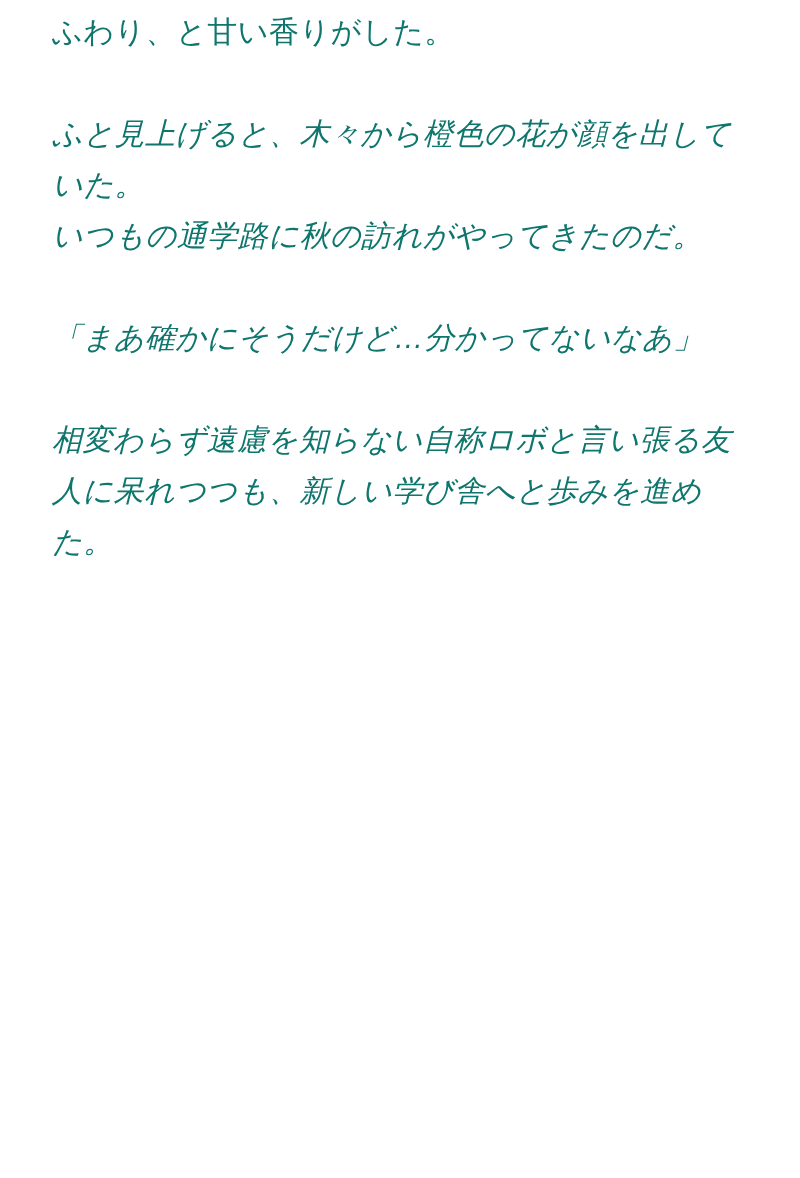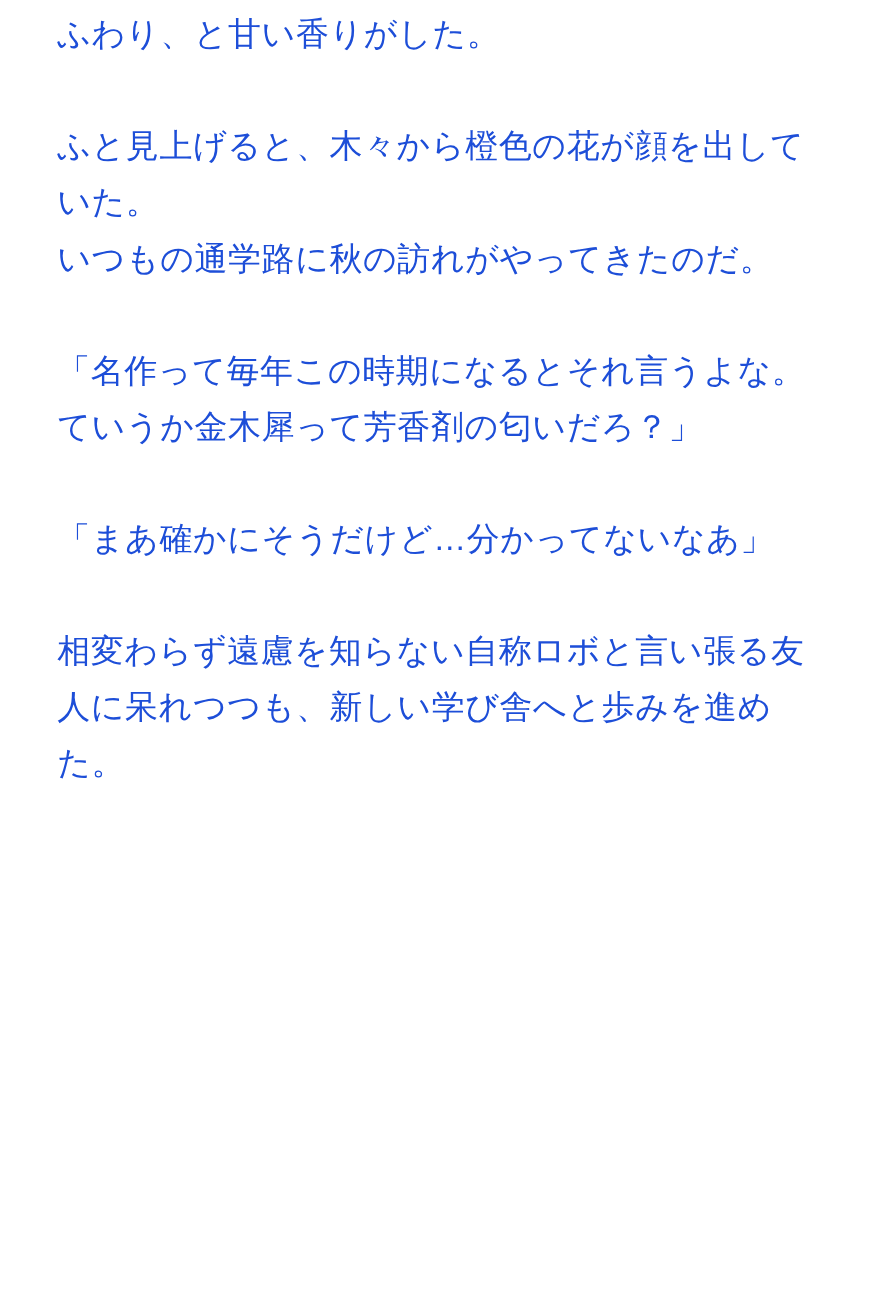--- a/index.html
+++ b/index.html
@@ -17,40 +17,40 @@
     min-height: 1178px;
     box-sizing: border-box;
     background: #ffffff;
     padding: 0 52px 0 52px;
     position: relative;
   }
   .story-body {
     padding-top: 6px;
   }
   .para {
-    color: #1d4ed8;
+    color: #0f766e;
     font-size: 30px;
     line-height: 51px;
     letter-spacing: 0.5px;
     margin: 0;
     word-break: break-all;
     white-space: pre-wrap;
   }
   .para + .para {
     margin-top: 0;
   }
   .para.gap {
     margin-top: 51px;
+    font-style: italic;
   }
 </style>
 </head>
 <body>
 
 <div class="page">
   <article class="story-body">
     <p class="para">ふわり、と甘い香りがした。</p>
     <p class="para gap">ふと見上げると、木々から橙色の花が顔を出していた。
 いつもの通学路に秋の訪れがやってきたのだ。</p>
-    <p class="para gap">「名作って毎年この時期になるとそれ言うよな。ていうか金木犀って芳香剤の匂いだろ？」</p>
     <p class="para gap">「まあ確かにそうだけど…分かってないなあ」</p>
     <p class="para gap">相変わらず遠慮を知らない自称ロボと言い張る友人に呆れつつも、新しい学び舎へと歩みを進めた。</p>
   </article>
 </div>
 
 </body></html>

